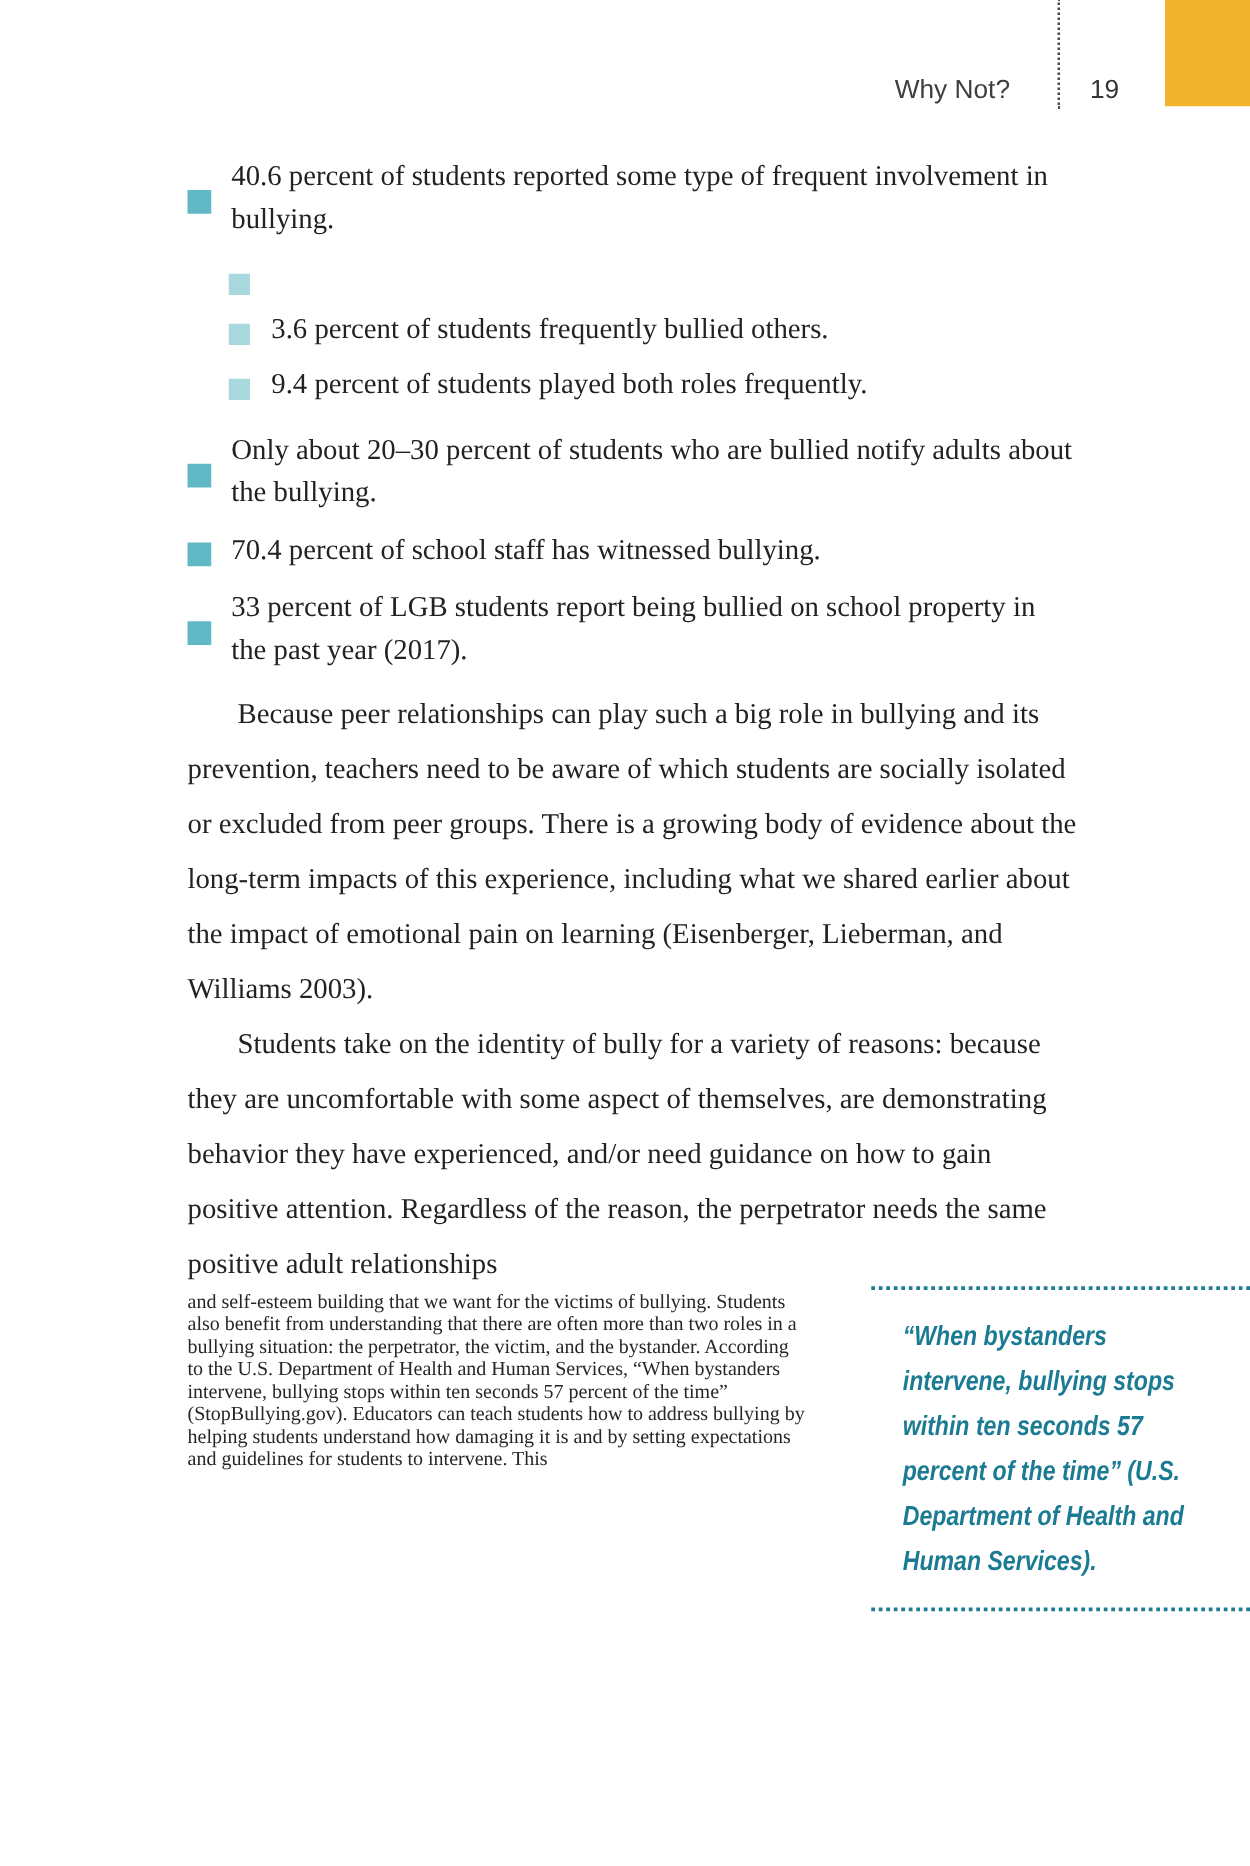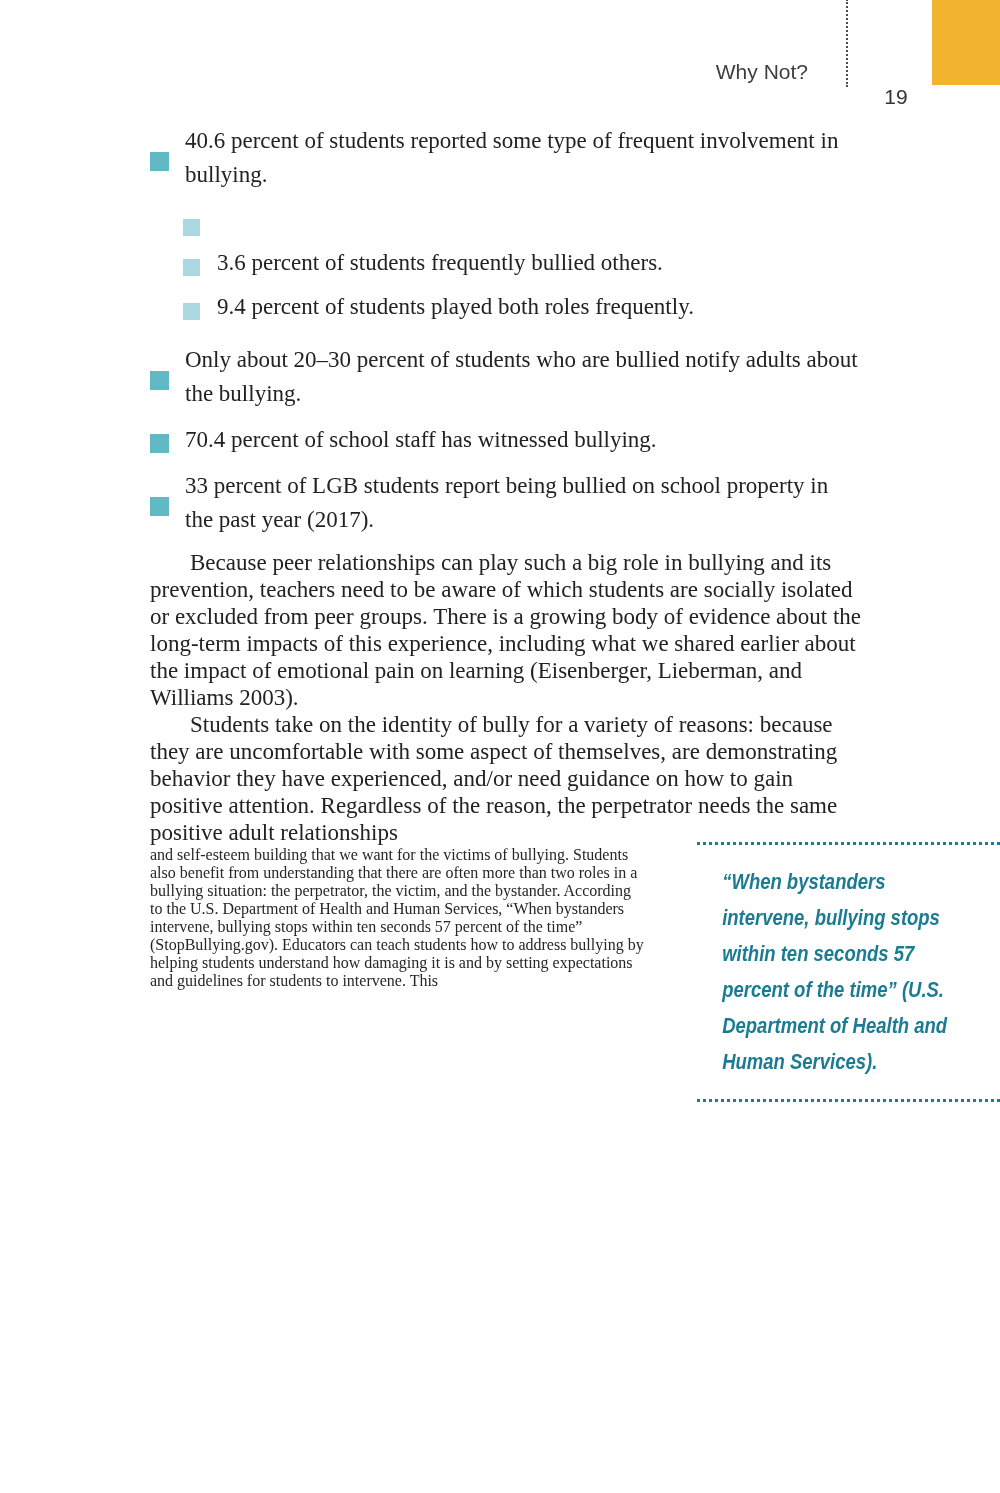--- a/index.html
+++ b/index.html
@@ -17,21 +17,21 @@
   .page-header { position:absolute; top:0; left:0; width:1000px; height:95px; }
   .running-head {
     position:absolute; top:60px; right:192px;
     font-family:"Liberation Sans", sans-serif;
     font-size:21px; color:#3e3e3e;
     white-space:nowrap;
   }
   .page-number {
     position:absolute; top:60px; left:872px; width:48px;
     font-family:"Liberation Sans", sans-serif;
-    font-size:21px; color:#343434; text-align:center;margin-top:25px;
+    font-size:21px; color:#343434; text-align:left;
   }
   .header-dotted-rule {
     position:absolute; left:846px; top:-1px; height:88px; width:0;
     border-left:2px dotted #4c4c4c;
   }
   .corner-accent-block {
     position:absolute; left:932px; top:0; width:68px; height:85px;
     background:#F2B32E;
   }
 
@@ -45,21 +45,21 @@
   ul.stat-list li { display:flex; align-items:center; margin:0 0 12px 0; }
   ul.stat-list li.gt { margin-top:19px; }
   ul.stat-list li.lvl2 { margin-left:33px; margin-bottom:10px; }
   .sq {
     flex:0 0 auto; width:19px; height:19px;
     margin:7px 16px 0 0; background:#62B9C6;
   }
   li.lvl2 .sq { width:17px; height:17px; margin:8px 17px 0 0; background:#AAD8DF; }
 
   p.body-par {
-    margin:0; font-size:23px; line-height:27px;
+    margin:0; font-size:23px; line-height:44px;
     text-indent:40px; color:#222;
     hyphens:none;
   }
 
   
   aside.pull-quote {
     float:right;
     width:303px;
     box-sizing:border-box;
     margin:-4px -138px 8px 50px; 

